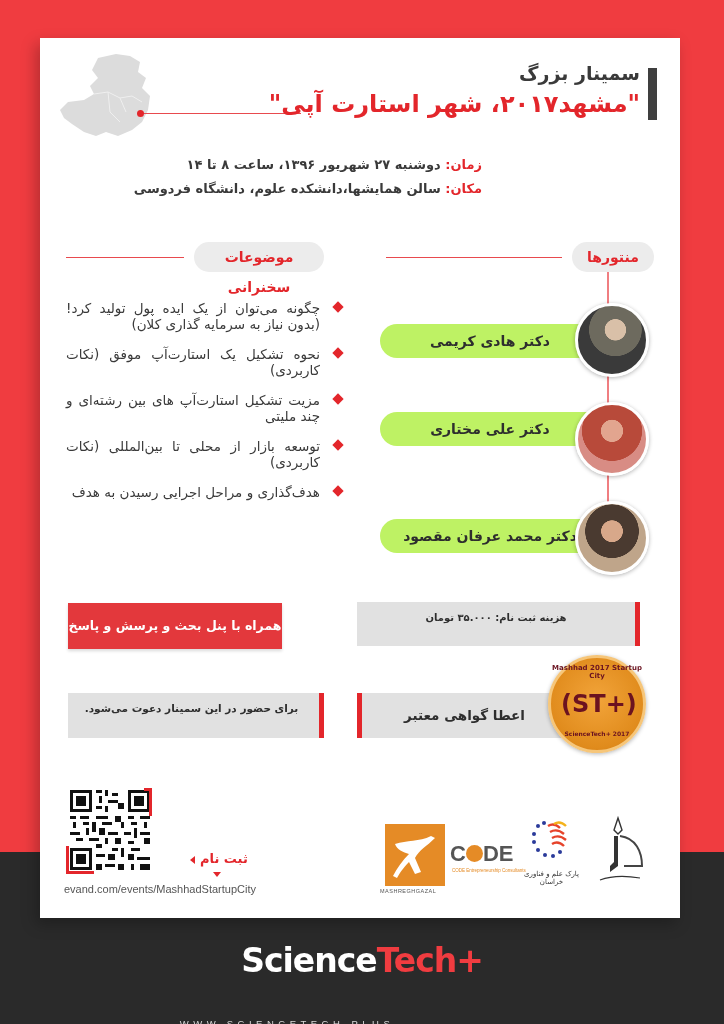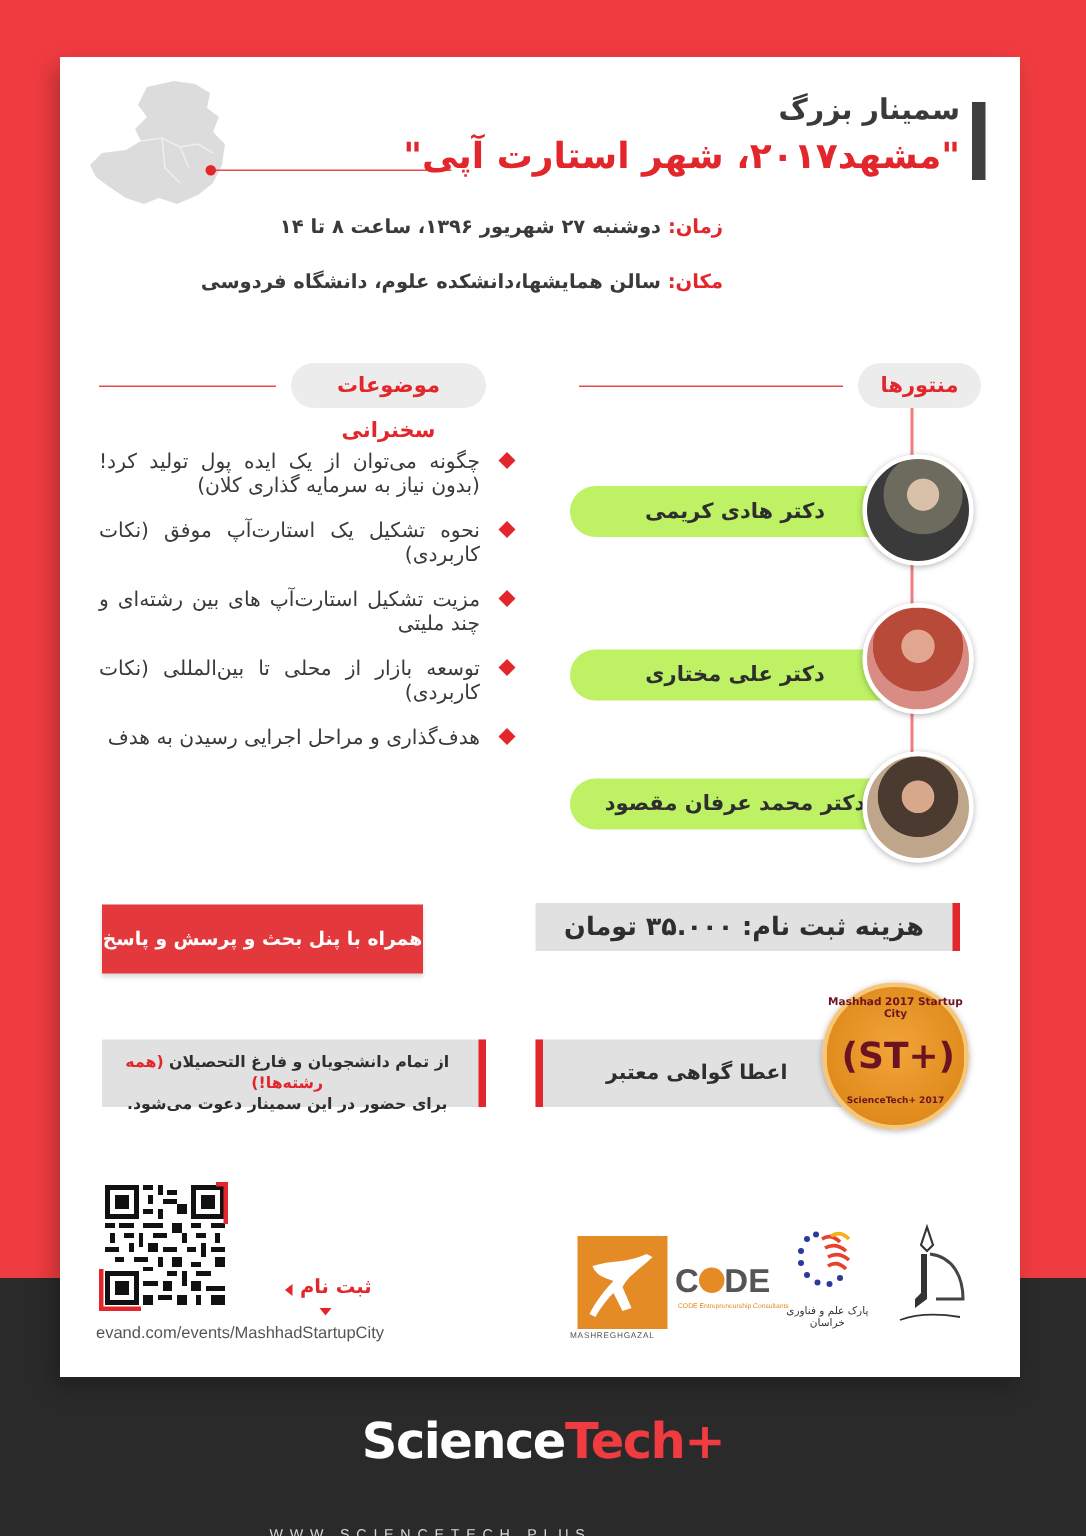--- a/index.html
+++ b/index.html
@@ -22,21 +22,21 @@
 
   
   .map { left: 18px; top: 14px; width: 118px; height: 86px; }
   .map-line { left: 101px; top: 75px; width: 160px; height: 1px; background: #e84a4e; }
   .map-dot { left: 97px; top: 72px; width: 7px; height: 7px; border-radius: 50%; background: #e3262b; }
   .title-bar { left: 608px; top: 30px; width: 9px; height: 52px; background: #3f3f3f; }
   .title-sub { right: 40px; top: 24px; font-size: 19px; font-weight: bold; color: #3a3a3a; }
   .title-main { right: 40px; top: 52px; font-size: 24px; font-weight: bold; color: #e3262b; white-space: nowrap; }
   .info-line { right: 0; width: 640px; padding-right: 198px; font-size: 13px; font-weight: bold; color: #3a3a3a; white-space: nowrap; }
   .info-line .lbl { color: #e3262b; }
-  .info1 { top: 106px; }
+  .info1 { top: 119px; }
   .info2 { top: 143px; }
 
   
   .sec-line { height: 1px; background: #e84a4e; top: 219px; }
   .pill {
     top: 204px; height: 30px; border-radius: 15px; background: #ececec;
     color: #e3262b; font-weight: bold; font-size: 14px; line-height: 30px; text-align: center;
   }
 
   
@@ -48,21 +48,21 @@
   .vline { left: 567px; top: 234px; width: 2px; height: 230px; background: #f07e81; }
   .mentor-pill {
     height: 34px; border-radius: 17px 0 0 17px; background: #bef264;
     color: #2e2e2e; font-weight: bold; font-size: 14px; line-height: 34px; text-align: center;
     left: 340px; width: 220px;
   }
   .avatar { width: 74px; height: 74px; border-radius: 50%; border: 3px solid #fff; box-shadow: 0 1px 4px rgba(0,0,0,0.3); left: 535px; overflow: hidden; }
 
   
   .panel-btn { left: 28px; top: 565px; width: 214px; height: 46px; background: #e3383c; color: #fff; font-weight: bold; font-size: 12.5px; line-height: 46px; text-align: center; box-shadow: 0 2px 3px rgba(0,0,0,0.15); }
-  .fee { left: 317px; top: 564px; width: 283px; height: 32px; background: #e1e1e1; border-right: 5px solid #e3262b; color: #2e2e2e; font-weight: bold; font-size: 17px; line-height: 32px; text-align: center; }
+  .fee { left: 317px; top: 564px; width: 283px; height: 44px; background: #e1e1e1; border-right: 5px solid #e3262b; color: #2e2e2e; font-weight: bold; font-size: 10px; line-height: 32px; text-align: center; }
   .invite { left: 28px; top: 655px; width: 256px; height: 45px; background: #e1e1e1; border-right: 5px solid #e3262b; color: #2e2e2e; font-weight: bold; font-size: 10.5px; line-height: 14px; text-align: center; padding-top: 8px; padding-right: 4px; }
   .invite .hl { color: #e3262b; }
   .cert { left: 317px; top: 655px; width: 210px; height: 45px; background: #e1e1e1; border-left: 5px solid #e3262b; color: #2e2e2e; font-weight: bold; font-size: 13.5px; line-height: 45px; text-align: center; }
   .badge { left: 508px; top: 617px; width: 98px; height: 98px; border-radius: 50%; background: radial-gradient(circle at 50% 45%, #f2a43a 0%, #e08b1c 70%, #c9761a 100%); border: 3px solid #f6c67a; box-shadow: 0 1px 4px rgba(0,0,0,0.3); }
   .badge-inner { position: absolute; left: 10px; top: 28px; width: 72px; height: 36px; color: #6b1320; font-weight: bold; font-size: 24px; line-height: 36px; text-align: center; font-family: "DejaVu Sans", sans-serif; }
   .badge-ring-top { position: absolute; left: 0; top: 6px; width: 92px; text-align: center; font-size: 7px; font-weight: bold; color: #6b1320; }
   .badge-ring-bot { position: absolute; left: 0; top: 72px; width: 92px; text-align: center; font-size: 6px; font-weight: bold; color: #6b1320; }
 
   
   .qr { left: 30px; top: 752px; width: 80px; height: 80px; }
@@ -124,31 +124,30 @@
     <div class="topic"><span class="bullet"></span><span>مزیت تشکیل استارت‌آپ های بین رشته‌ای و چند ملیتی</span></div>
     <div class="topic"><span class="bullet"></span><span>توسعه بازار از محلی تا بین‌المللی (نکات کاربردی)</span></div>
     <div class="topic"><span class="bullet"></span><span>هدف‌گذاری و مراحل اجرایی رسیدن به هدف</span></div>
   </div>
 
   <div class="abs vline"></div>
 
   <div class="abs mentor-pill rtl" style="top:286px;text-align:center;">دکتر هادی کریمی</div>
   <div class="abs avatar" style="top:265px;background:radial-gradient(circle at 55% 35%, #d9c0a8 0 18%, #6d6a5e 19% 45%, #3a3a3a 46% 100%);"></div>
 
-  <div class="abs mentor-pill rtl" style="top:395px;text-align:center;">دکتر علی مختاری</div>
+  <div class="abs mentor-pill rtl" style="top:374px;text-align:center;">دکتر علی مختاری</div>
   <div class="abs avatar" style="top:364px;background:radial-gradient(circle at 50% 38%, #e2a58f 0 20%, #b84a3a 21% 55%, #d88c84 56% 100%);"></div>
 
   <div class="abs mentor-pill rtl" style="top:481px;text-align:center;">دکتر محمد عرفان مقصود</div>
   <div class="abs avatar" style="top:463px;background:radial-gradient(circle at 50% 40%, #d8a88a 0 20%, #4a3a30 21% 50%, #bfa58a 51% 100%);"></div>
 
   <div class="abs panel-btn rtl" style="text-align:center;">همراه با پنل بحث و پرسش و پاسخ آزاد</div>
   <div class="abs fee rtl" style="text-align:center;">هزینه ثبت نام: ۳۵.۰۰۰ تومان</div>
 
   <div class="abs invite rtl" style="text-align:center;">
-    <div><span>از تمام دانشجویان و فارغ التحصیلان </span><span class="hl">(همه رشته‌ها!)</span></div>
     <div>برای حضور در این سمینار دعوت می‌شود.</div>
   </div>
   <div class="abs cert rtl" style="text-align:center;">اعطا گواهی معتبر</div>
   <div class="abs badge">
     <div class="badge-ring-top">Mashhad 2017 Startup City</div>
     <div class="badge-inner">(ST+)</div>
     <div class="badge-ring-bot">ScienceTech+ 2017</div>
   </div>
 
   <svg class="abs qr" viewBox="0 0 25 25" shape-rendering="crispEdges">

